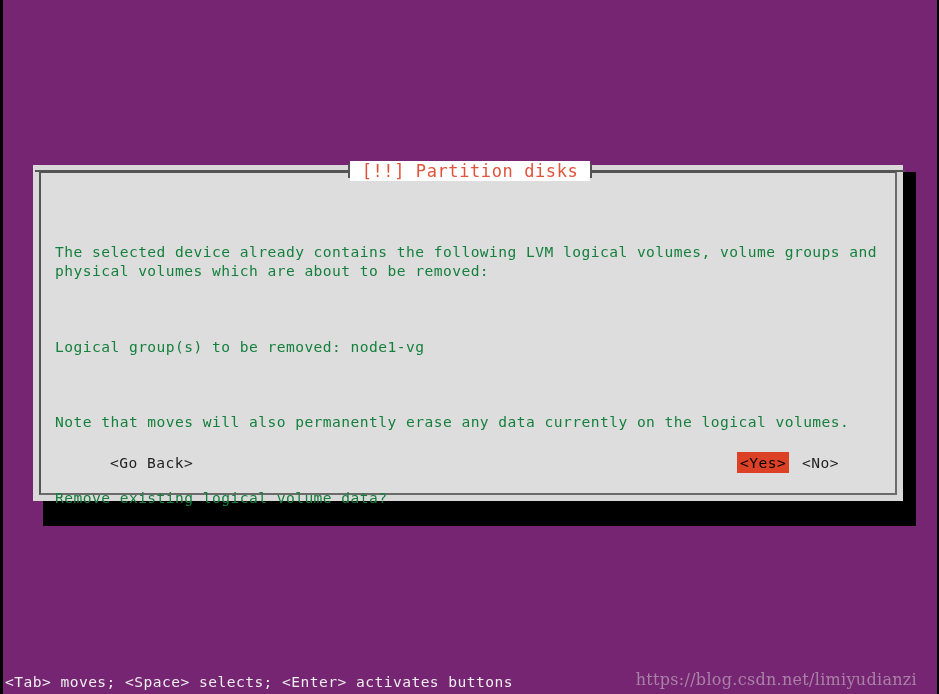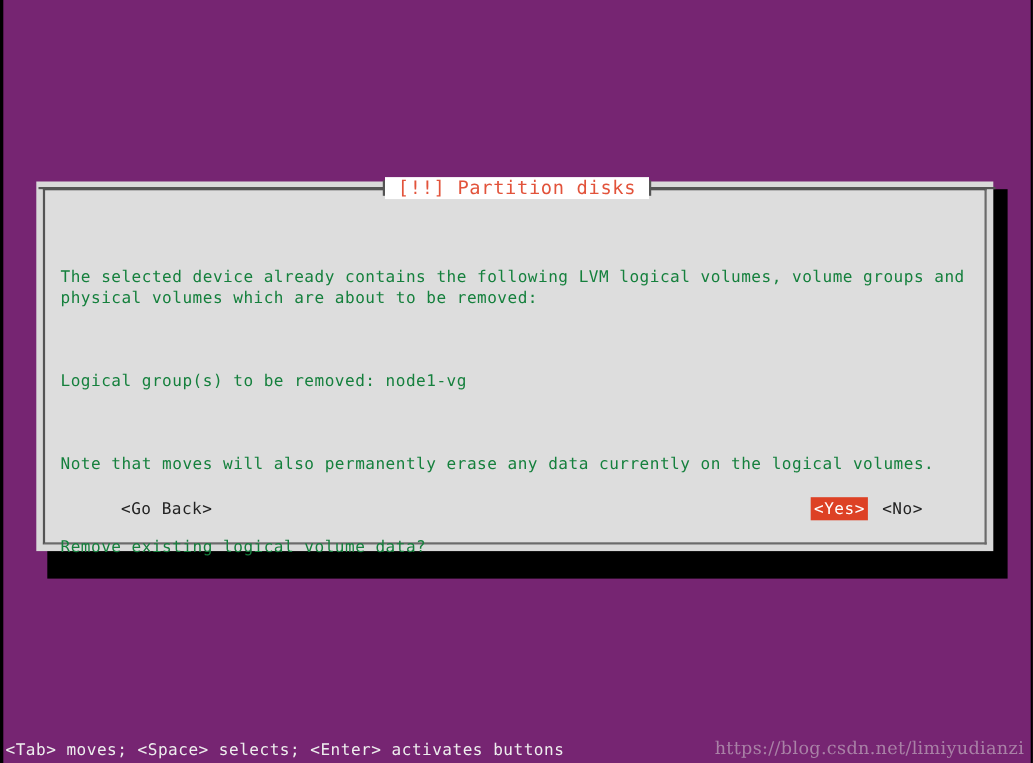--- a/index.html
+++ b/index.html
@@ -145,21 +145,21 @@
     font-size: 14.6px;
     line-height: 21px;
     letter-spacing: 0.45px;
     white-space: pre;
     padding: 0 3px;
   }
   .btn-goback { left: 34px; margin-left: 18px; }
   .btn-yes {
     left: 682px;
     background: #dd4125;
-    color: #ffffff;
+    color: #000000;
   }
   .btn-no { left: 744px; }
 
   
   .status-bar {
     position: absolute;
     left: 0;
     bottom: 0;
     width: 939px;
     height: 24px;
@@ -168,21 +168,21 @@
     line-height: 24px;
     letter-spacing: 0.45px;
     white-space: pre;
     padding-left: 2px;
     box-sizing: border-box;
   }
 
   
   .watermark {
     position: absolute;
-    right: 6px;
+    right: 20px;
     bottom: 3px;
     color: rgba(200, 185, 198, 0.62);
     font-family: "DejaVu Serif", "Liberation Serif", serif;
     font-size: 16px;
     line-height: 22px;
     letter-spacing: 0.3px;
     white-space: pre;
   }
 </style>
 </head>

